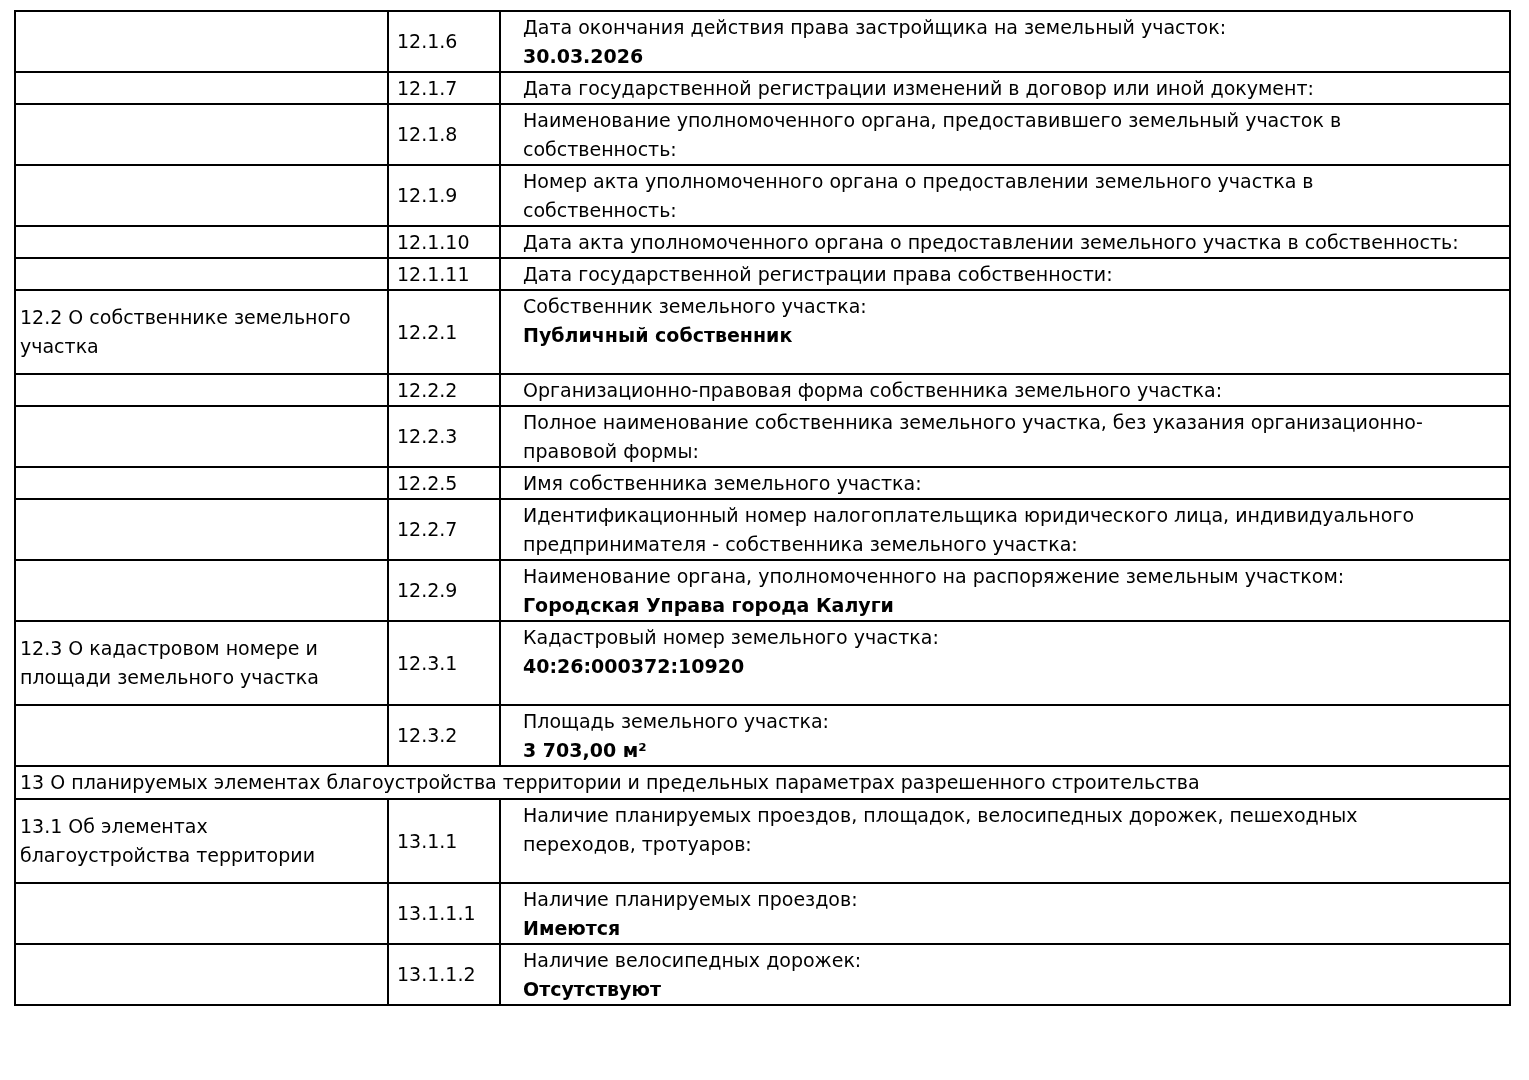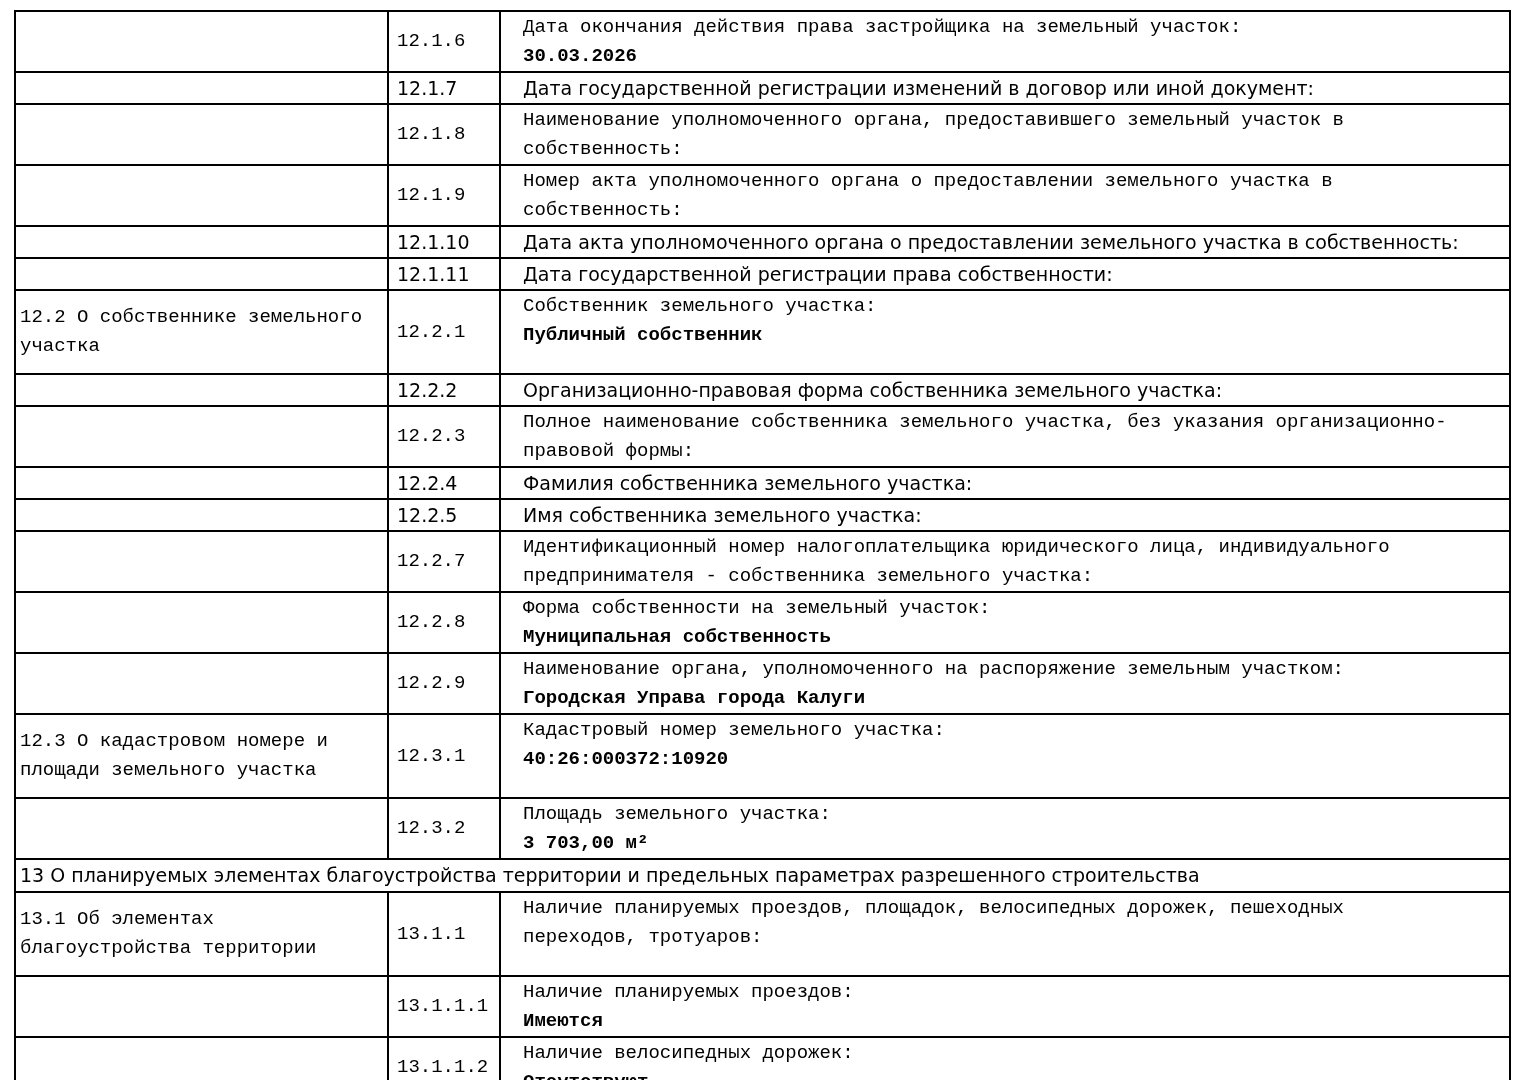--- a/index.html
+++ b/index.html
@@ -44,21 +44,21 @@
     line-height: 29px;
   }
   td.ch {
     vertical-align: middle;
     padding: 0 4px;
     line-height: 29px;
   }
   .label { white-space: pre-line; }
   .value { font-weight: bold; white-space: pre-line; }
   tr.r1 { height: 31px; }
-  tr.r2 { height: 60px; font-family: Liberation Mono, monospace; }
+  tr.r2 { height: 60px; }
   tr.rh { height: 33px; }
 </style>
 </head>
 <body>
 
 <div class="page">
   <table class="decl">
     <colgroup>
       <col style="width:373px">
       <col style="width:112px">
@@ -129,46 +129,31 @@
         <tr class="r2">
           <td class="c1"></td>
           <td class="c2">12.2.3</td>
           <td class="c3">
             <div class="label">Полное наименование собственника земельного участка, без указания организационно-
 правовой формы:</div>
           </td>
         </tr>
         <tr class="r1">
           <td class="c1"></td>
-          <td class="c2">12.2.4</td>
-          <td class="c3">
-            <div class="label">Фамилия собственника земельного участка:</div>
-          </td>
-        </tr>
-        <tr class="r1">
-          <td class="c1"></td>
           <td class="c2">12.2.5</td>
           <td class="c3">
             <div class="label">Имя собственника земельного участка:</div>
           </td>
         </tr>
         <tr class="r2">
           <td class="c1"></td>
           <td class="c2">12.2.7</td>
           <td class="c3">
             <div class="label">Идентификационный номер налогоплательщика юридического лица, индивидуального
 предпринимателя - собственника земельного участка:</div>
-          </td>
-        </tr>
-        <tr class="r2">
-          <td class="c1"></td>
-          <td class="c2">12.2.8</td>
-          <td class="c3">
-            <div class="label">Форма собственности на земельный участок:</div>
-            <div class="value">Муниципальная собственность</div>
           </td>
         </tr>
         <tr class="r2">
           <td class="c1"></td>
           <td class="c2">12.2.9</td>
           <td class="c3">
             <div class="label">Наименование органа, уполномоченного на распоряжение земельным участком:</div>
             <div class="value">Городская Управа города Калуги</div>
           </td>
         </tr>

